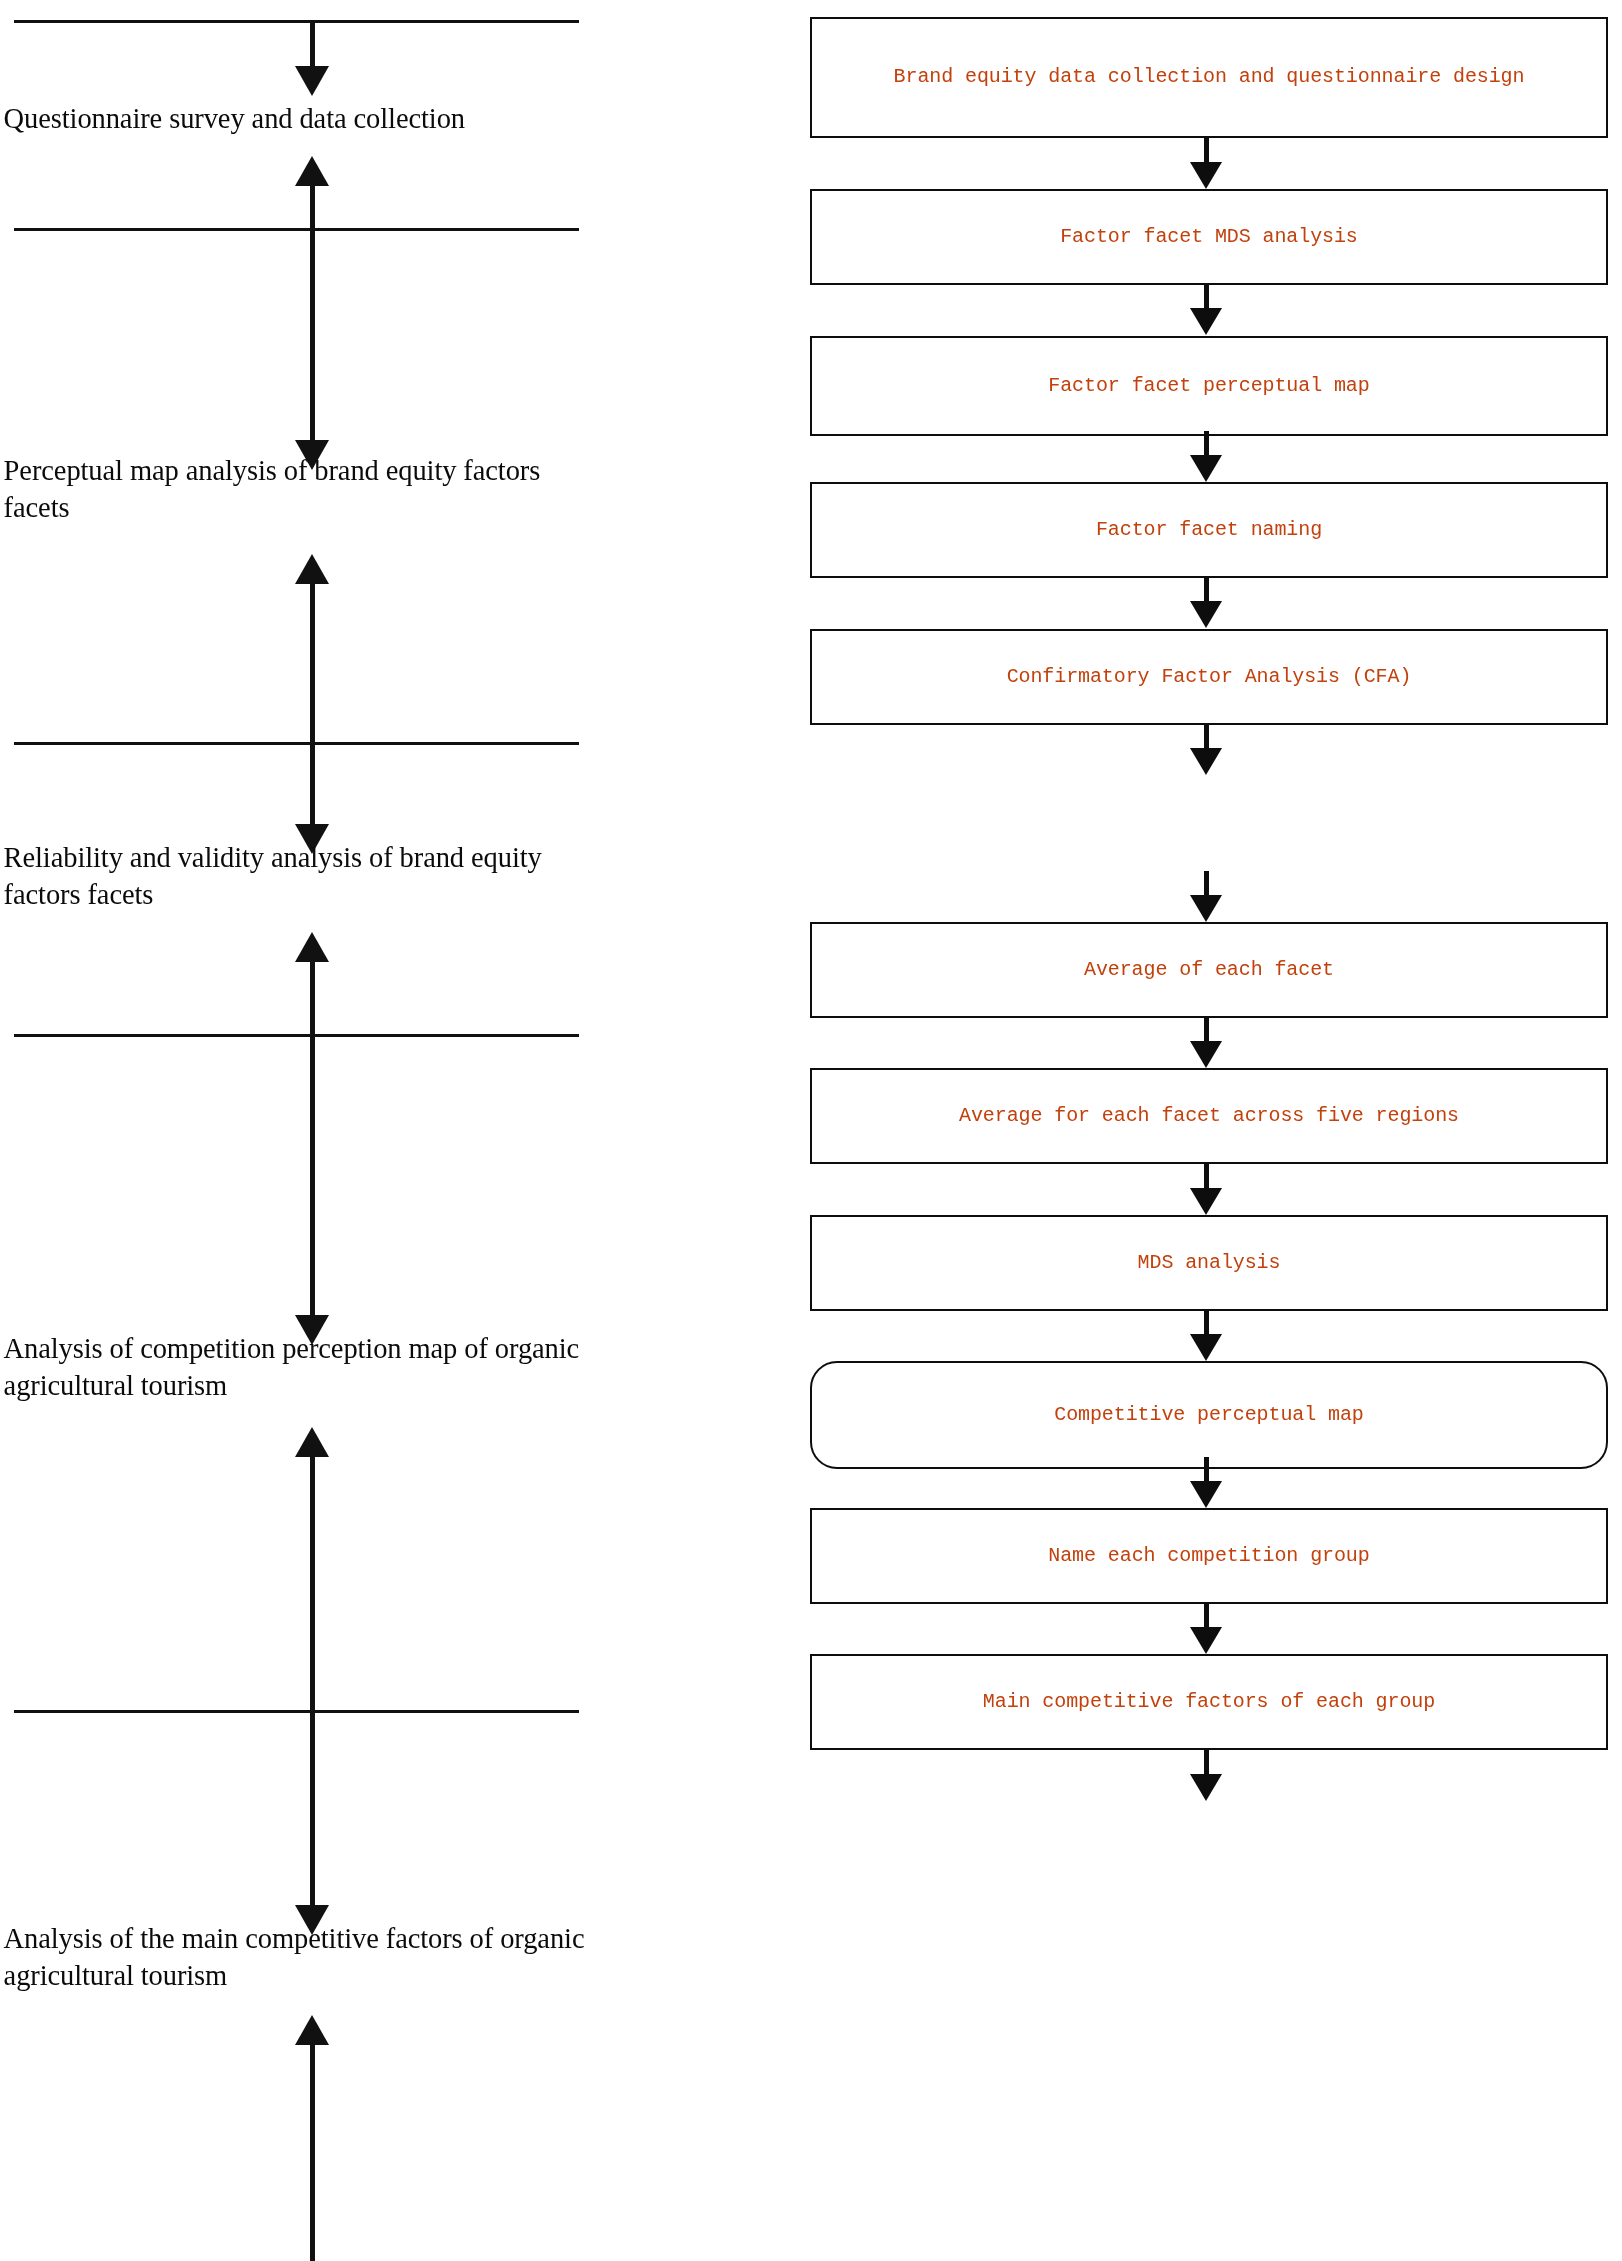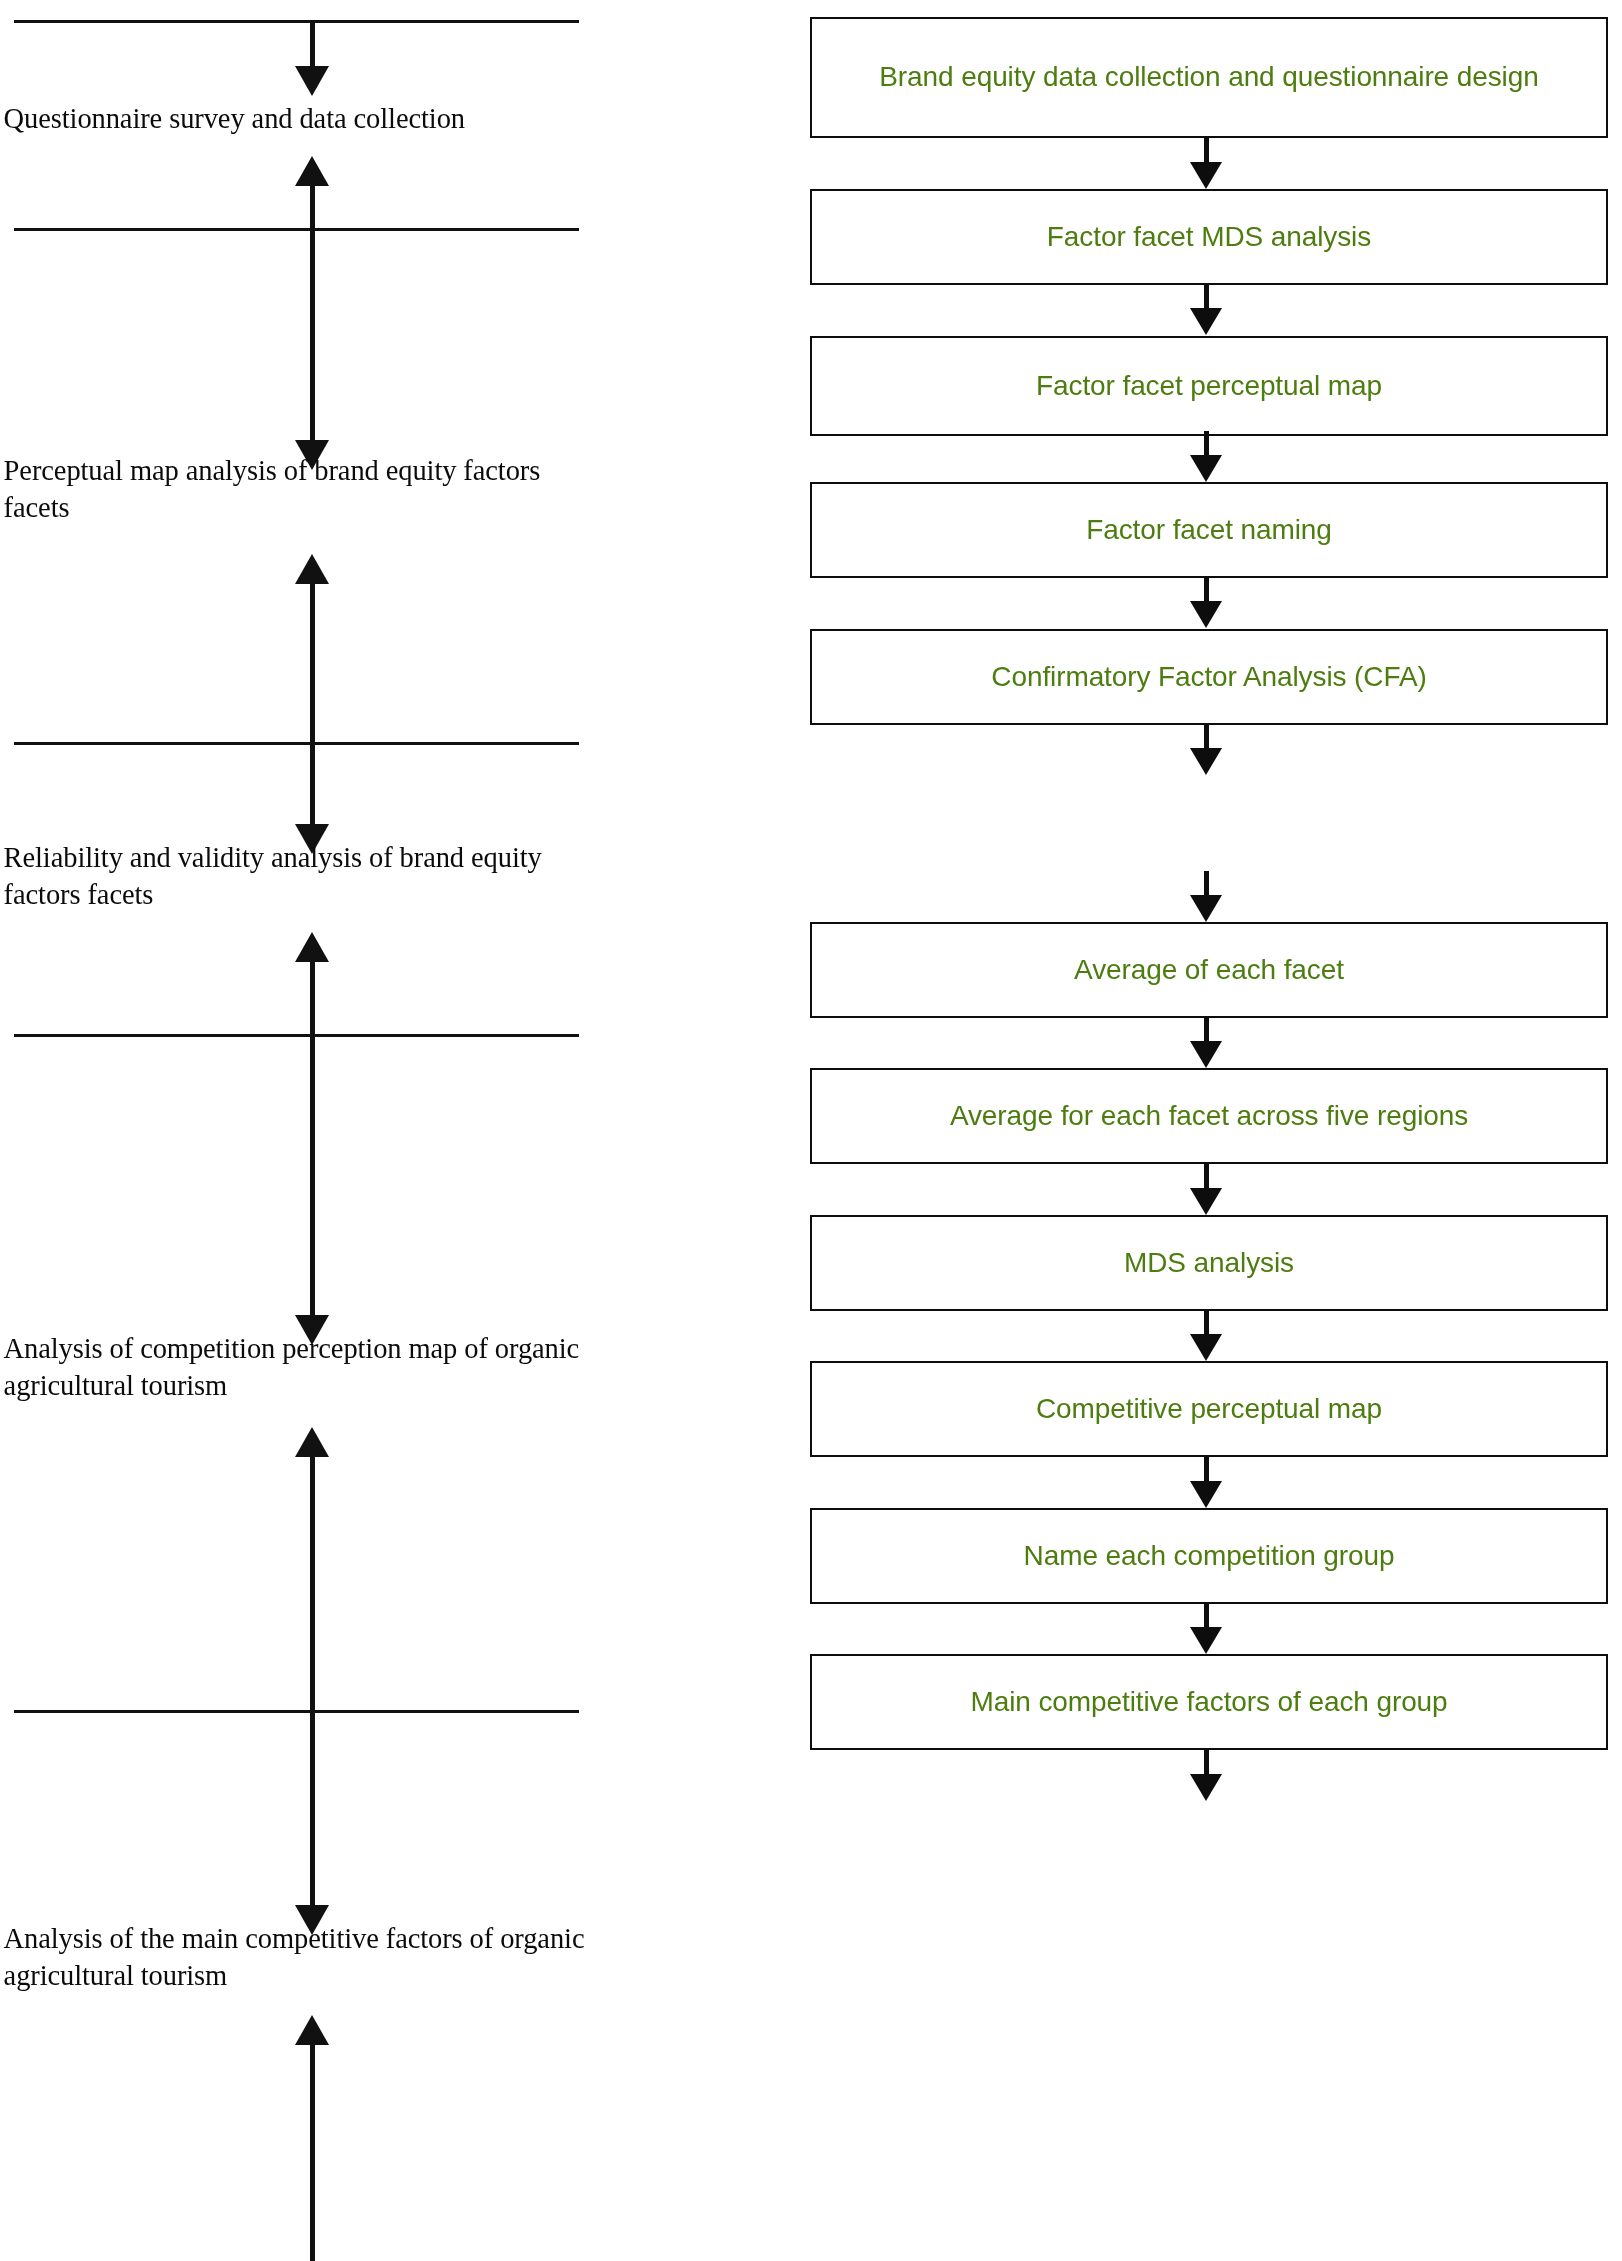--- a/index.html
+++ b/index.html
@@ -81,26 +81,26 @@
     width: 798px;
     border: 2.3px solid #0d0d0d;
     box-sizing: border-box;
     background: #ffffff;
     display: flex;
     align-items: center;
     justify-content: center;
     text-align: center;
   }
   .flow-box-label {
-    font-size: 28px;
+    font-size: 20px;
     line-height: 1.32;
-    color: #4d7c0f;
+    color: #c2410c;
     padding: 0 12.7px;
     letter-spacing: -0.1px;
-    font-family: Liberation Sans, sans-serif;
+    font-family: Liberation Mono, monospace;
   }
 
   .connector {
     position: absolute;
     left: 394px;
     width: 4.5px;
     background: #0d0d0d;
   }
   .connector-head {
     position: absolute;
@@ -204,21 +204,21 @@
     </div>
     <div class="connector" style="top:1164px; height:33px;"></div>
     <div class="connector-head" style="top:1188px;"></div>
 
     <div class="flow-box" style="top:1215px; height:96px;">
       <span class="flow-box-label">MDS analysis</span>
     </div>
     <div class="connector" style="top:1311px; height:33px;"></div>
     <div class="connector-head" style="top:1334px;"></div>
 
-    <div class="flow-box" style="top:1361px; height:96px;">
+    <div class="flow-box" style="top:1361px; height:108px;border-radius:27px;">
       <span class="flow-box-label">Competitive perceptual map</span>
     </div>
     <div class="connector" style="top:1457px; height:33px;"></div>
     <div class="connector-head" style="top:1481px;"></div>
 
     <div class="flow-box" style="top:1508px; height:96px;">
       <span class="flow-box-label">Name each competition group</span>
     </div>
     <div class="connector" style="top:1604px; height:33px;"></div>
     <div class="connector-head" style="top:1627px;"></div>

